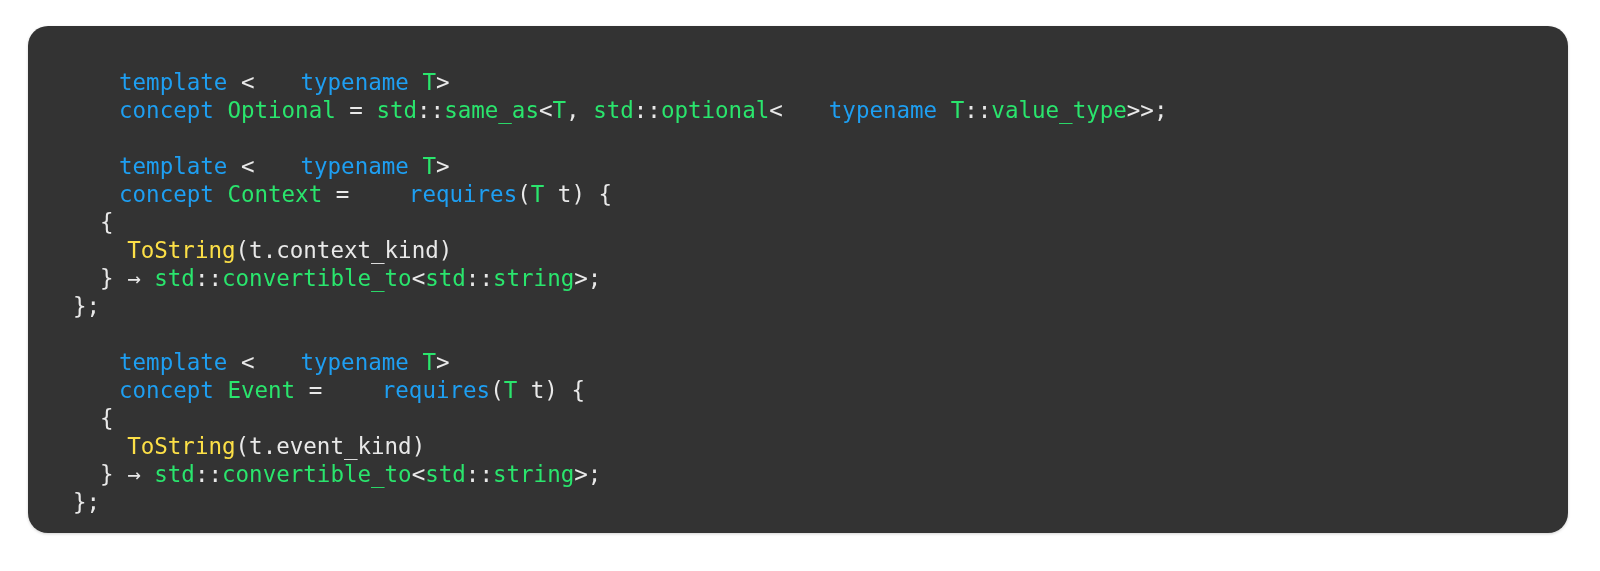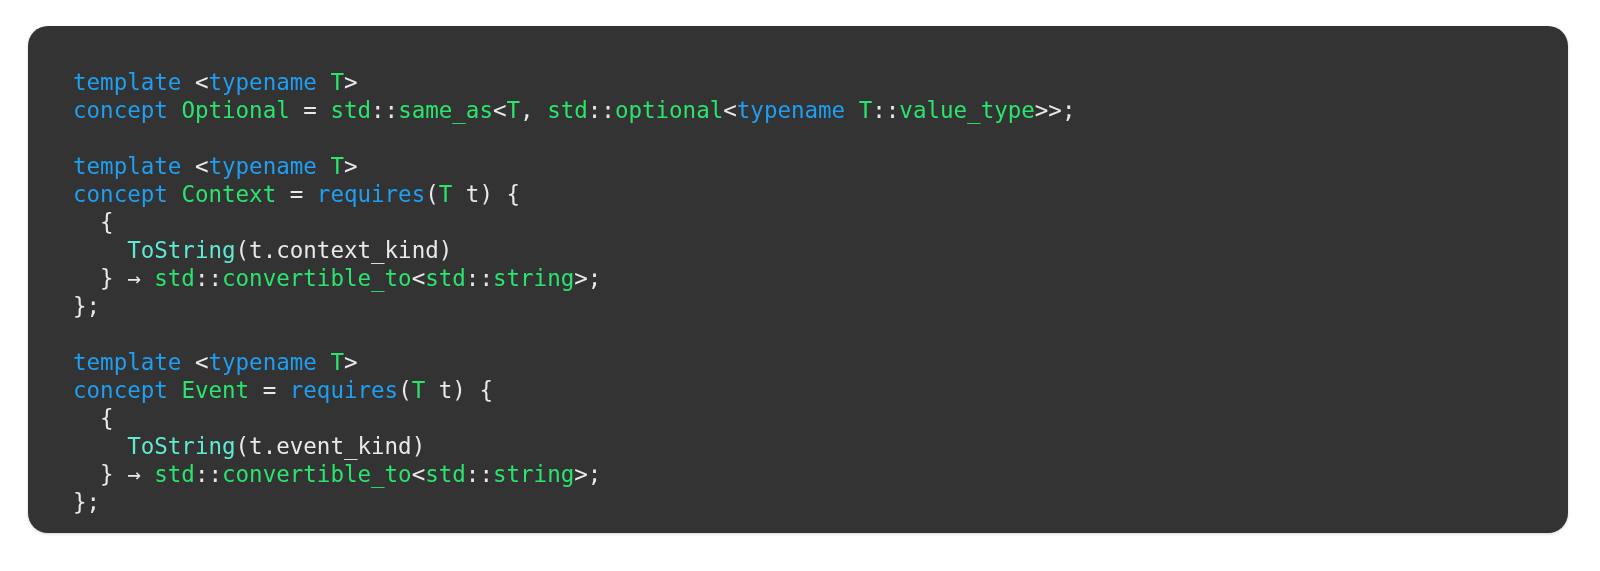--- a/index.html
+++ b/index.html
@@ -34,23 +34,23 @@
     font-size: 22.5px;
     line-height: 28px;
     white-space: pre;
     letter-spacing: 0px;
     color: #e9e9e9;
   }
 
   .ln { display: block; min-height: 28px; }
 
   
-  .kw   { color: #1e9ff2; }   
+  .kw   { color: #1e9ff2; margin-left: 46px; }   
   .typ  { color: #2ae56d; }   
   .fn   { color: #f0d22e; }   
   .pun  { color: #e9e9e9; }   
 </style>
-<style>.kw{color:#1e9ff2;}.typ{color:#2ae56d;}.fn{color:#5eead4;}.pun{color:#e9e9e9;}</style></head>
+<style>.kw{color:#1e9ff2;}.typ{color:#2ae56d;}.fn{color:#fde047;}.pun{color:#e9e9e9;}</style></head>
 <body style="background: rgb(255, 255, 255);">
 
 <div id="code-card" style="background: rgb(51, 51, 51); border-radius: 20px;">
   <div id="code-block"><span class="ln"><span class="kw">template</span><span class="pun"> </span><span class="pun">&lt;</span><span class="kw">typename</span><span class="pun"> </span><span class="typ">T</span><span class="pun">&gt;</span></span><span class="ln"><span class="kw">concept</span><span class="pun"> </span><span class="typ">Optional</span><span class="pun"> = </span><span class="typ">std</span><span class="pun">::</span><span class="typ">same_as</span><span class="pun">&lt;</span><span class="typ">T</span><span class="pun">, </span><span class="typ">std</span><span class="pun">::</span><span class="typ">optional</span><span class="pun">&lt;</span><span class="kw">typename</span><span class="pun"> </span><span class="typ">T</span><span class="pun">::</span><span class="typ">value_type</span><span class="pun">&gt;&gt;;</span></span><span class="ln"><span class="pun"> </span></span><span class="ln"><span class="kw">template</span><span class="pun"> </span><span class="pun">&lt;</span><span class="kw">typename</span><span class="pun"> </span><span class="typ">T</span><span class="pun">&gt;</span></span><span class="ln"><span class="kw">concept</span><span class="pun"> </span><span class="typ">Context</span><span class="pun"> = </span><span class="kw">requires</span><span class="pun">(</span><span class="typ">T</span><span class="pun"> t) {</span></span><span class="ln"><span class="pun">  {</span></span><span class="ln"><span class="pun">    </span><span class="fn">ToString</span><span class="pun">(t.context_kind)</span></span><span class="ln"><span class="pun">  } → </span><span class="typ">std</span><span class="pun">::</span><span class="typ">convertible_to</span><span class="pun">&lt;</span><span class="typ">std</span><span class="pun">::</span><span class="typ">string</span><span class="pun">&gt;;</span></span><span class="ln"><span class="pun">};</span></span><span class="ln"><span class="pun"> </span></span><span class="ln"><span class="kw">template</span><span class="pun"> </span><span class="pun">&lt;</span><span class="kw">typename</span><span class="pun"> </span><span class="typ">T</span><span class="pun">&gt;</span></span><span class="ln"><span class="kw">concept</span><span class="pun"> </span><span class="typ">Event</span><span class="pun"> = </span><span class="kw">requires</span><span class="pun">(</span><span class="typ">T</span><span class="pun"> t) {</span></span><span class="ln"><span class="pun">  {</span></span><span class="ln"><span class="pun">    </span><span class="fn">ToString</span><span class="pun">(t.event_kind)</span></span><span class="ln"><span class="pun">  } → </span><span class="typ">std</span><span class="pun">::</span><span class="typ">convertible_to</span><span class="pun">&lt;</span><span class="typ">std</span><span class="pun">::</span><span class="typ">string</span><span class="pun">&gt;;</span></span><span class="ln"><span class="pun">};</span></span></div>
 </div>
 
 </body></html>

